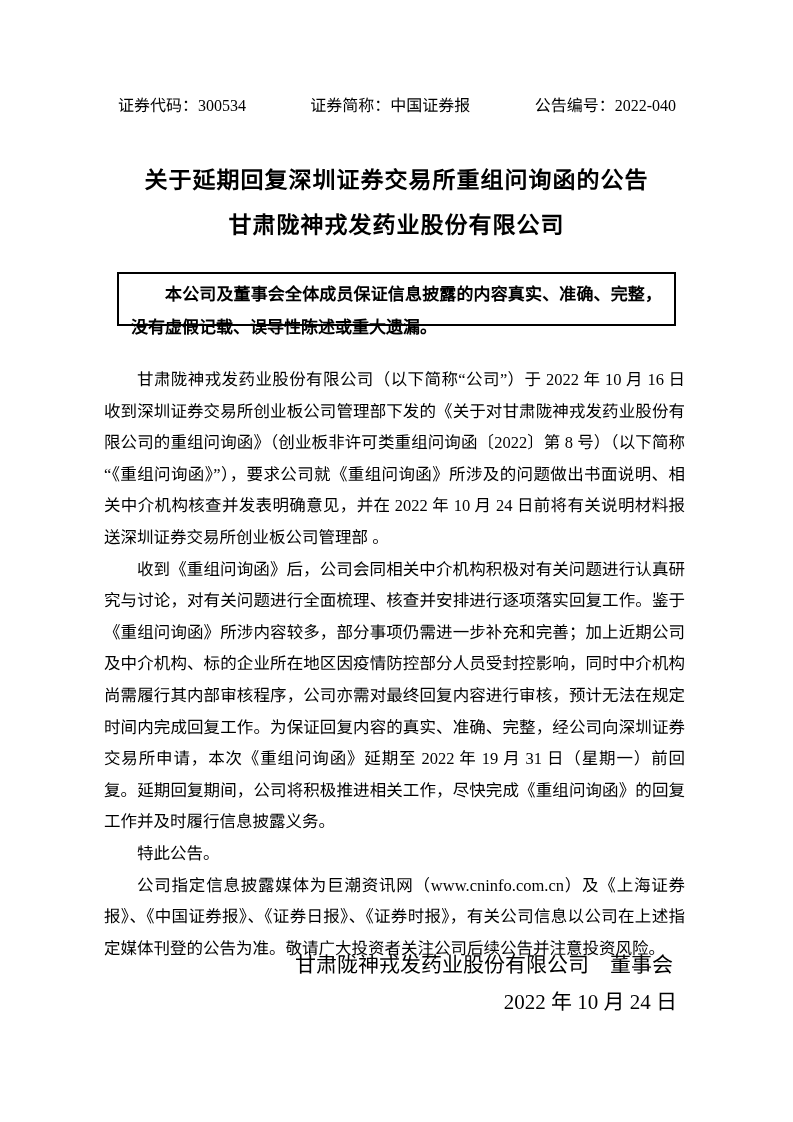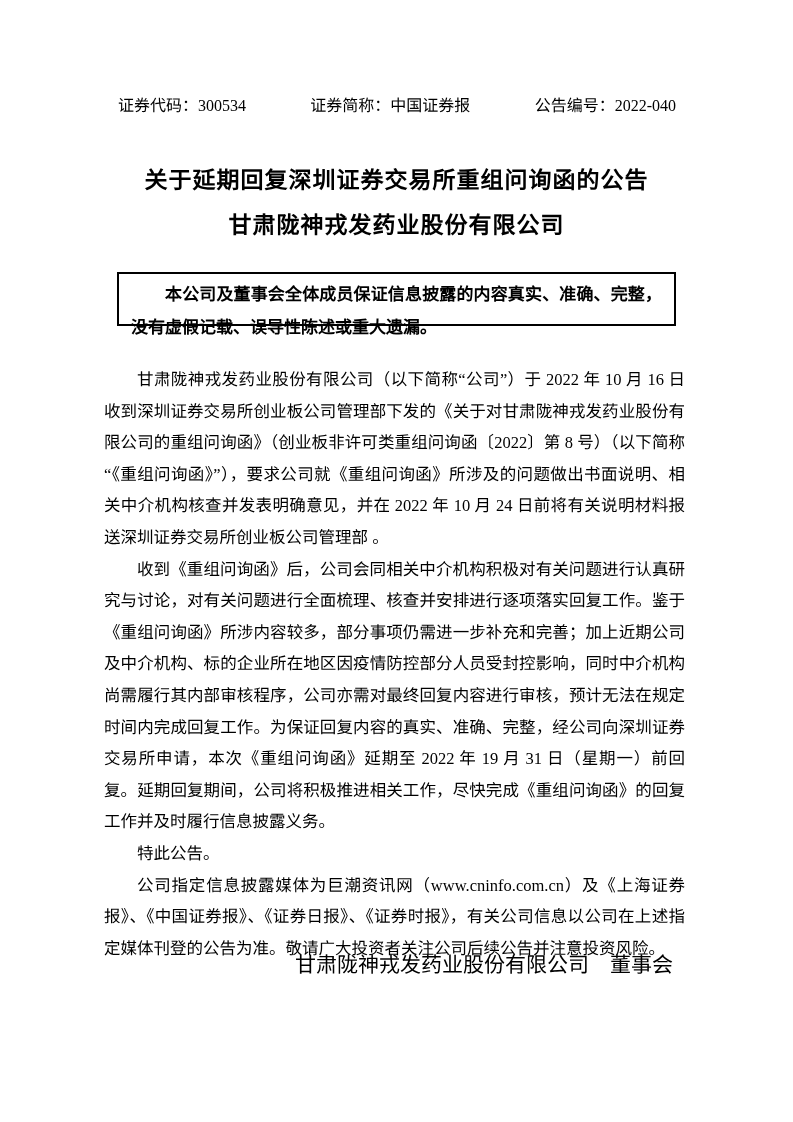--- a/index.html
+++ b/index.html
@@ -111,15 +111,16 @@
 
   <div class="doc-body">
     <p>甘肃陇神戎发药业股份有限公司（以下简称“公司”）于 2022 年 10 月 16 日收到深圳证券交易所创业板公司管理部下发的《关于对甘肃陇神戎发药业股份有限公司的重组问询函》（创业板非许可类重组问询函〔2022〕第 8 号）（以下简称 “《重组问询函》”），要求公司就《重组问询函》所涉及的问题做出书面说明、相关中介机构核查并发表明确意见，并在 2022 年 10 月 24 日前将有关说明材料报送深圳证券交易所创业板公司管理部 。</p>
     <p>收到《重组问询函》后，公司会同相关中介机构积极对有关问题进行认真研究与讨论，对有关问题进行全面梳理、核查并安排进行逐项落实回复工作。鉴于《重组问询函》所涉内容较多，部分事项仍需进一步补充和完善；加上近期公司及中介机构、标的企业所在地区因疫情防控部分人员受封控影响，同时中介机构尚需履行其内部审核程序，公司亦需对最终回复内容进行审核，预计无法在规定时间内完成回复工作。为保证回复内容的真实、准确、完整，经公司向深圳证券交易所申请，本次《重组问询函》延期至 2022 年 19 月 31 日（星期一）前回复。延期回复期间，公司将积极推进相关工作，尽快完成《重组问询函》的回复工作并及时履行信息披露义务。</p>
     <p>特此公告。</p>
     <p>公司指定信息披露媒体为巨潮资讯网（www.cninfo.com.cn）及《上海证券报》、《中国证券报》、《证券日报》、《证券时报》，有关公司信息以公司在上述指定媒体刊登的公告为准。敬请广大投资者关注公司后续公告并注意投资风险。</p>
   </div>
 
   <div class="signature">
     <p class="sig-company">甘肃陇神戎发药业股份有限公司　董事会</p>
+    <p class="sig-date">2022 年 10 月 24 日</p>
   </div>
 
 </div>
 
 </body></html>

